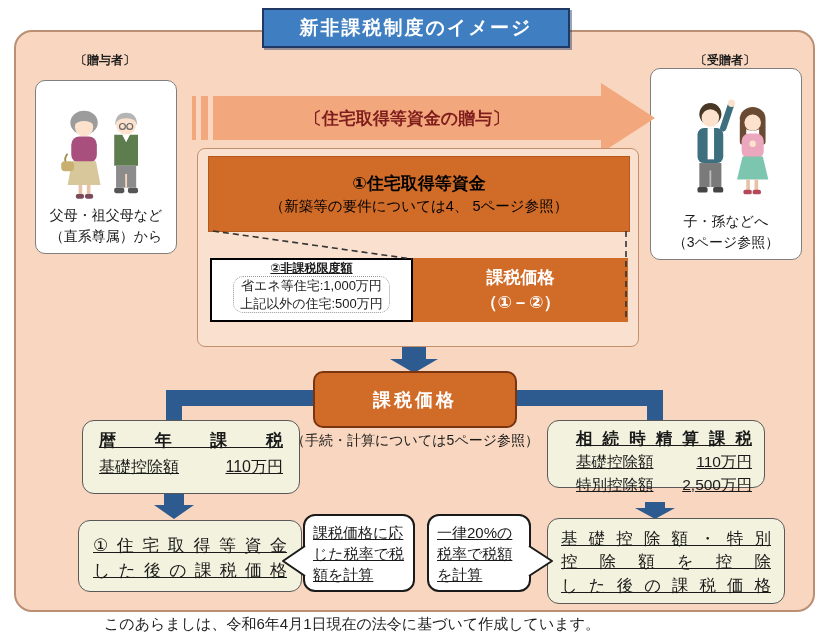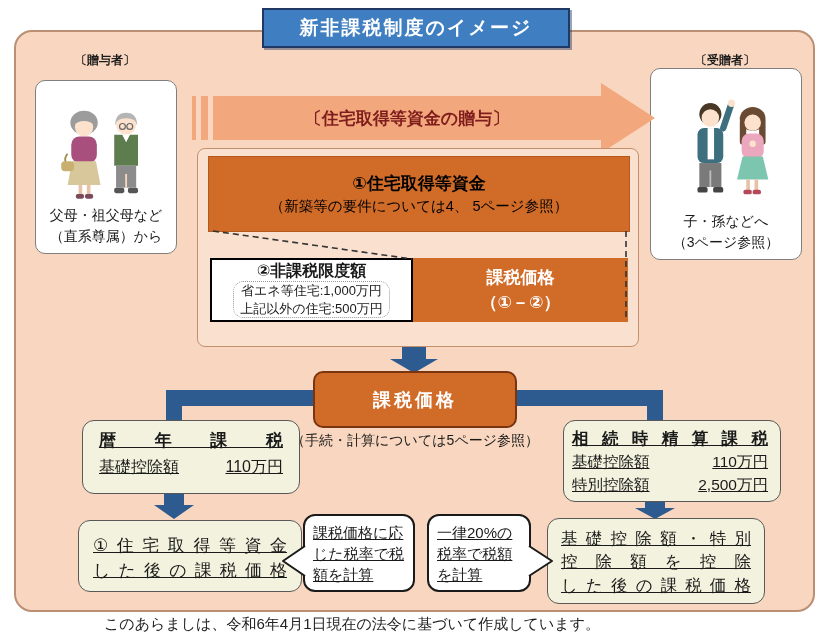--- a/index.html
+++ b/index.html
@@ -37,44 +37,44 @@
   .arrow-label{font-weight:bold;font-size:17px;color:#7f1d1d;}
   
   .inner-panel{left:197px;top:148px;width:440px;height:197px;background:#fae1cf;
     border:1px solid #c2906c;border-radius:8px;}
   .funds-box{left:208px;top:156px;width:420px;height:74px;background:#d16b28;
     border:1px solid #b55a1e;display:flex;flex-direction:column;align-items:center;justify-content:center;color:#000000;}
   .funds-title{font-weight:bold;font-size:17px;line-height:1.45;}
   .funds-sub{font-size:14.5px;line-height:1.3;}
   .limit-box{left:210px;top:258px;width:203px;height:64px;background:#fff;
     border:2.5px solid #000;box-sizing:border-box;display:flex;flex-direction:column;align-items:center;}
-  .limit-title{font-weight:bold;font-size:16px;line-height:1.2;margin-top:1px;}
+  .limit-title{font-weight:bold;font-size:12px;line-height:1.2;margin-top:1px;text-decoration:underline;}
   .limit-inner{border:1px dotted #999;border-radius:10px;padding:0 6px;margin-top:1px;}
   .limit-inner div{font-size:13px;line-height:1.35;text-align:center;}
   .diff-box{left:413px;top:258px;width:215px;height:64px;background:#d16b28;
     display:flex;flex-direction:column;align-items:center;justify-content:center;color:#fff;}
   .diff-box div{font-weight:bold;font-size:17px;line-height:1.5;}
   
   .taxable-box{left:313px;top:371px;width:204px;height:57px;background:#d16b28;
     border:2px solid #7b3410;border-radius:10px;box-sizing:border-box;
     display:flex;align-items:center;justify-content:center;}
   .taxable-box span{color:#fff;font-weight:bold;font-size:18px;letter-spacing:3px;}
   .proc-note{left:280px;top:432px;width:270px;text-align:center;font-size:14px;}
   
   .cream{background:#f2f2de;border:1.5px solid #595959;border-radius:12px;box-sizing:border-box;text-decoration:underline;}
   .calendar-box{left:82px;top:420px;width:218px;height:74px;padding:8px 16px 0 16px;}
   .jline{text-align:justify;text-align-last:justify;}
   .calendar-title{font-weight:bold;font-size:17px;line-height:1.4;}
   .row2{display:flex;justify-content:space-between;font-size:16px;margin-top:4px;}
-  .settle-box{left:547px;top:420px;width:218px;height:82px;padding:6px 12px 0 8px;margin-left:16px;}
+  .settle-box{left:547px;top:420px;width:218px;height:68px;padding:6px 12px 0 28px;}
   .settle-title{font-weight:bold;font-size:16.5px;line-height:1.4;}
   .settle-row{display:flex;justify-content:space-between;font-size:15.5px;margin-top:2px;}
   .result-left{left:78px;top:520px;width:224px;height:72px;padding:13px 14px 0 14px;}
   .result-left div{font-size:17px;line-height:1.45;}
-  .result-right{left:547px;top:518px;width:218px;height:86px;padding:8px 13px 0 13px;}
+  .result-right{left:547px;top:518px;width:238px;height:86px;padding:8px 13px 0 13px;}
   .result-right div{font-size:16.5px;line-height:1.42;}
   
   .bubble{background:#fff;border:2px solid #1a1a1a;border-radius:12px;box-sizing:border-box;padding:6px 0 0 8px;text-decoration:underline;}
   .bubble div{font-size:15px;line-height:1.4;}
   .bubble-left{left:303px;top:514px;width:112px;height:78px;}
   .bubble-right{left:427px;top:514px;width:104px;height:78px;}
   .footer{left:0;top:615px;width:704px;text-align:center;font-size:15px;color:#222;}
   svg.overlay{left:0;top:0;width:829px;height:641px;pointer-events:none;}
 </style>
 </head>

